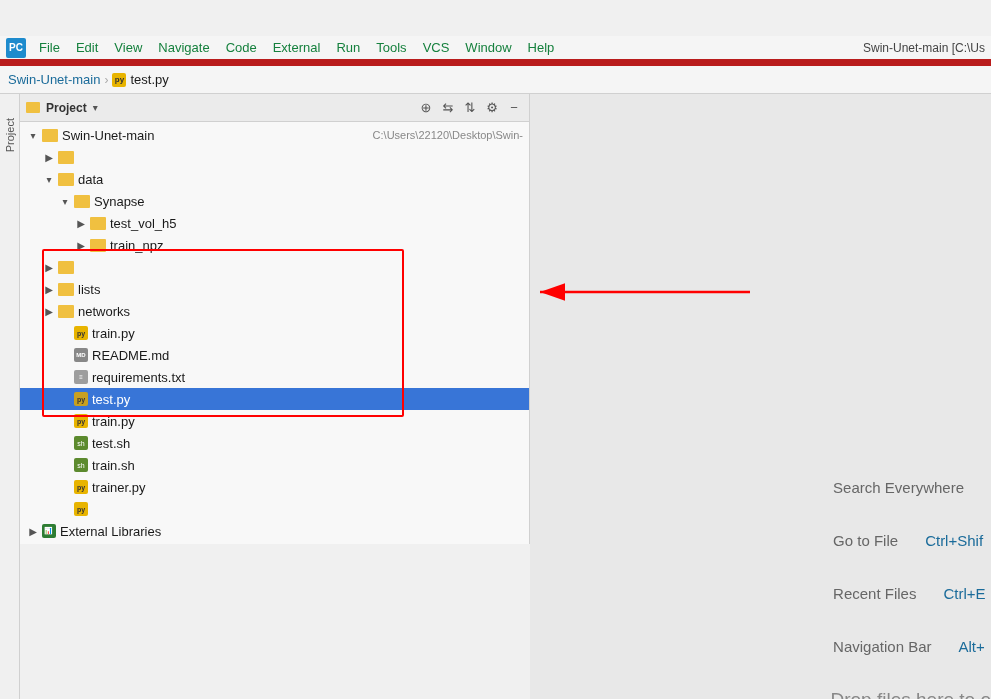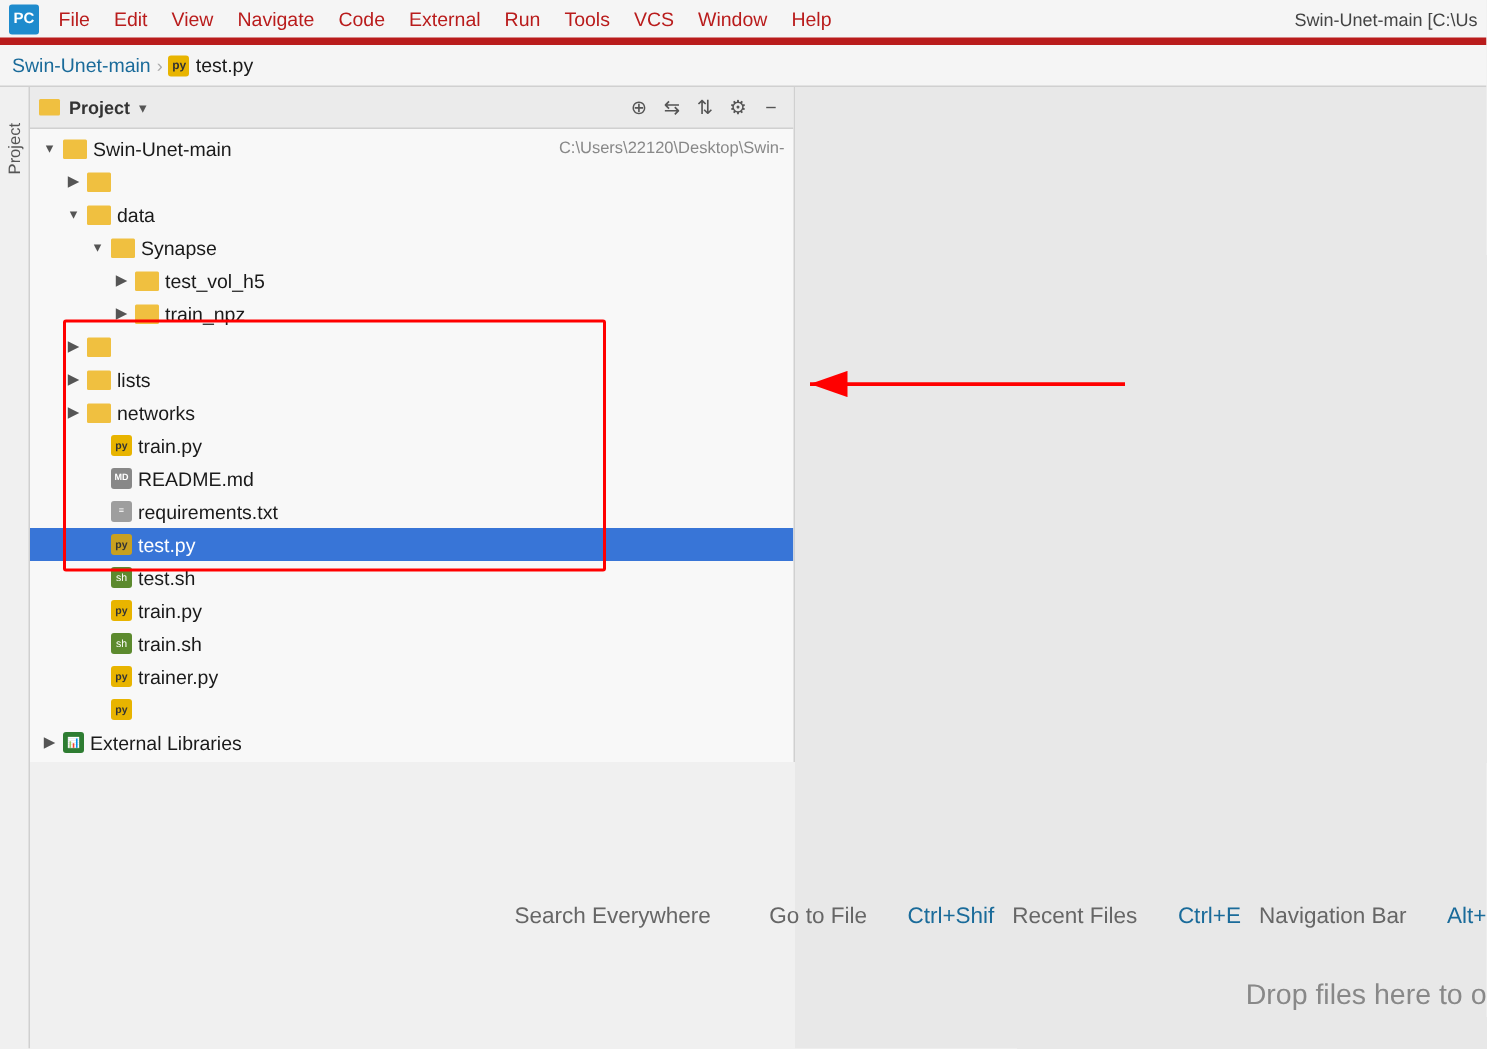--- a/index.html
+++ b/index.html
@@ -10,39 +10,40 @@
       width: 991px;
       height: 699px;
       overflow: hidden;
     }
 
     
     #menu-bar {
       display: flex;
       align-items: center;
       background: #f5f5f5;
-      border-bottom: 5px solid #b91c1c;
+      border-bottom: 7px solid #b91c1c;
       height: 30px;
       padding: 0 6px;
       gap: 2px;
+      margin-top: 36px;
     }
     #menu-bar .app-icon {
       width: 20px;
       height: 20px;
       margin-right: 4px;
       background: #1e8bcd;
       border-radius: 2px;
       display: flex; align-items: center; justify-content: center;
       color: white; font-size: 10px; font-weight: bold;
     }
     .menu-item {
       padding: 2px 7px;
       cursor: pointer;
       border-radius: 3px;
-      color: #b91c1c;
+      color: #15803d;
     }
     .window-title {
       margin-left: auto;
       color: #444;
       font-size: 12px;
     }
 
     
     #breadcrumb-bar {
       display: flex;
@@ -268,22 +269,22 @@
       background: #e8e8e8;
       display: flex;
       flex-direction: column;
       justify-content: flex-end;
       align-items: flex-end;
       padding: 20px;
       position: relative;
     }
     .shortcut-list {
       display: flex;
-      flex-direction: row;
-      gap: 12px;
+      flex-direction: column;
+      gap: 36px;
       position: absolute;
       bottom: 80px;
       right: 0;
       padding-right: 0;
     }
     .shortcut-row {
       display: flex;
       align-items: baseline;
       gap: 6px;
       white-space: nowrap;
@@ -446,28 +447,28 @@
         </div>
 
         <div class="tree-item indent-2 selected">
           <span class="chevron" style="visibility:hidden">▶</span>
           <span class="file-icon-py" style="background:#c8a020;">py</span>
           <span class="item-label">test.py</span>
         </div>
 
         <div class="tree-item indent-2">
           <span class="chevron" style="visibility:hidden">▶</span>
+          <span class="file-icon-py">py</span>
+          <span class="item-label">train.py</span>
+        </div>
+
+        <div class="tree-item indent-2">
+          <span class="chevron" style="visibility:hidden">▶</span>
           <span class="file-icon-sh">sh</span>
           <span class="item-label">test.sh</span>
-        </div>
-
-        <div class="tree-item indent-2">
-          <span class="chevron" style="visibility:hidden">▶</span>
-          <span class="file-icon-py">py</span>
-          <span class="item-label">train.py</span>
         </div>
 
         <div class="tree-item indent-2">
           <span class="chevron" style="visibility:hidden">▶</span>
           <span class="file-icon-sh">sh</span>
           <span class="item-label">train.sh</span>
         </div>
 
         <div class="tree-item indent-2">
           <span class="chevron" style="visibility:hidden">▶</span>

